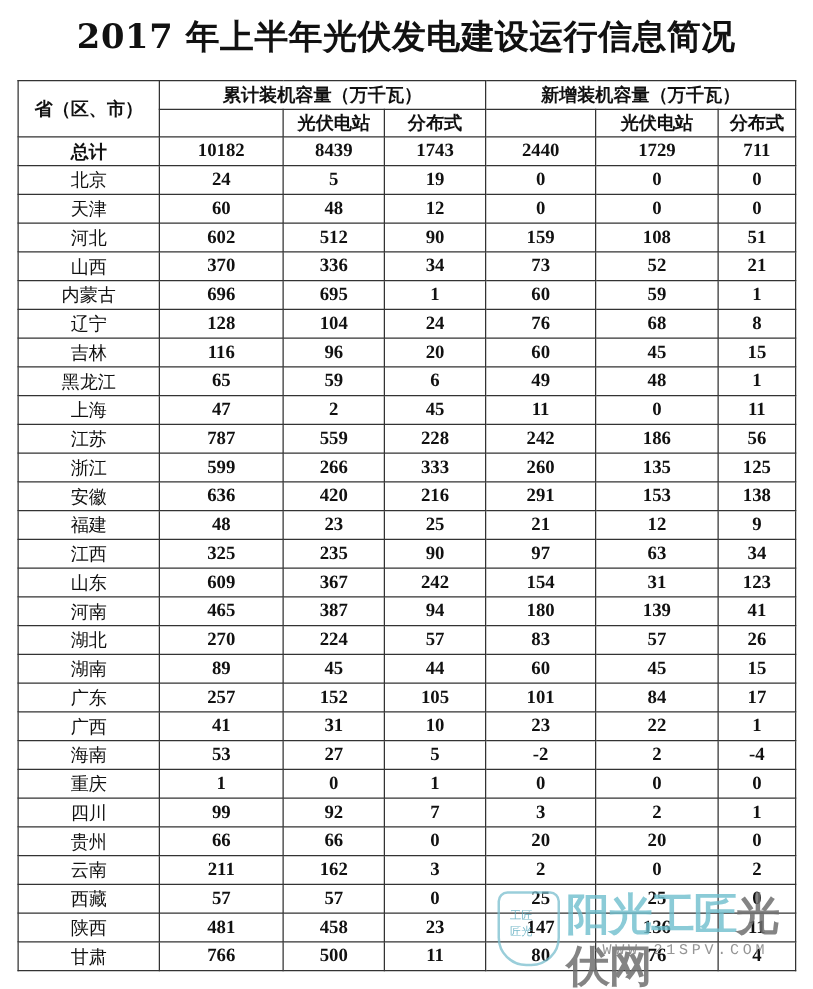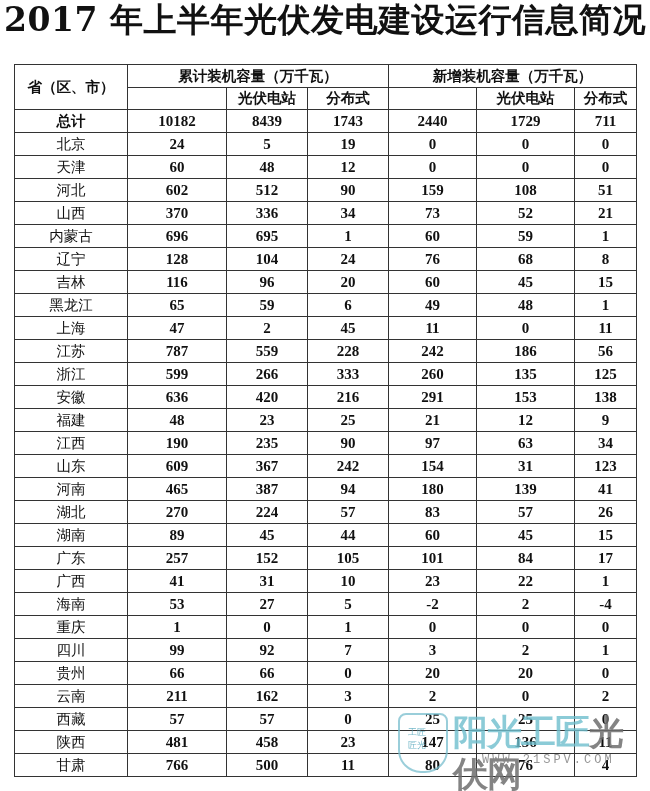--- a/index.html
+++ b/index.html
@@ -1,17 +1,17 @@
 <!DOCTYPE html>
 <html><head>
 <meta charset="utf-8">
 <style>
   html, body { margin:0; padding:0; background:#ffffff; }
   body { width:650px; height:791px; overflow:hidden; position:relative; font-family:"DejaVu Serif","Liberation Serif",serif; color:#111; }
-  .title { position:absolute; left:0; top:0; width:650px; text-align:center; font-size:33px; font-weight:bold; letter-spacing:0.5px; line-height:40px; font-family:"DejaVu Serif","Liberation Serif",serif; }
+  .title { position:absolute; left:0; top:10px; width:650px; text-align:center; font-size:27px; font-weight:bold; letter-spacing:0.5px; line-height:40px; font-family:"DejaVu Serif","Liberation Serif",serif; }
   table { position:absolute; left:14px; top:64px; border-collapse:collapse; table-layout:fixed; width:622px; }
   td, th { border:1.2px solid #333; text-align:center; padding:0; font-size:14px; overflow:hidden; white-space:nowrap; }
   th { font-weight:bold; font-family:"DejaVu Sans","Liberation Sans",sans-serif; font-size:14.5px; }
   tr.h1 th { height:22px; }
   tr.h2 th { height:21px;margin-top:46px; }
   tr.total td { height:22px; font-weight:bold; }
   tr.total td.prov { font-family:"DejaVu Sans","Liberation Sans",sans-serif; }
   tbody tr.row td { height:22px; }
   td.prov { font-family:"DejaVu Sans","Liberation Sans",sans-serif; font-weight:normal; font-size:14.5px; }
   td.num { font-weight:bold; font-family:"Liberation Serif","DejaVu Serif",serif; font-size:15px; }
@@ -175,21 +175,21 @@
         <td class="prov">福建</td>
         <td class="num">48</td>
         <td class="num">23</td>
         <td class="num">25</td>
         <td class="num">21</td>
         <td class="num">12</td>
         <td class="num">9</td>
       </tr>
       <tr class="row">
         <td class="prov">江西</td>
-        <td class="num">190</td>
+        <td class="num">325</td>
         <td class="num">235</td>
         <td class="num">90</td>
         <td class="num">97</td>
         <td class="num">63</td>
         <td class="num">34</td>
       </tr>
       <tr class="row">
         <td class="prov">山东</td>
         <td class="num">609</td>
         <td class="num">367</td>

